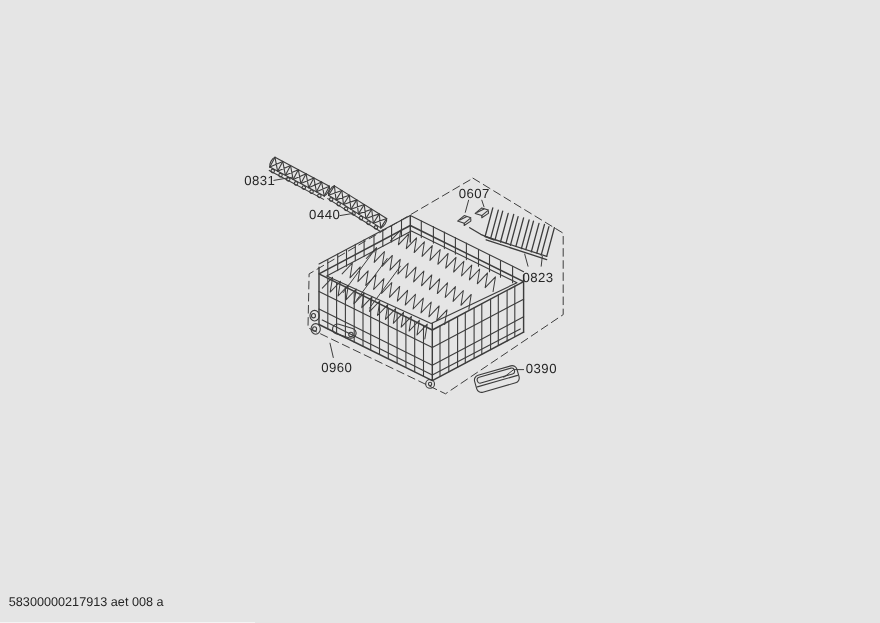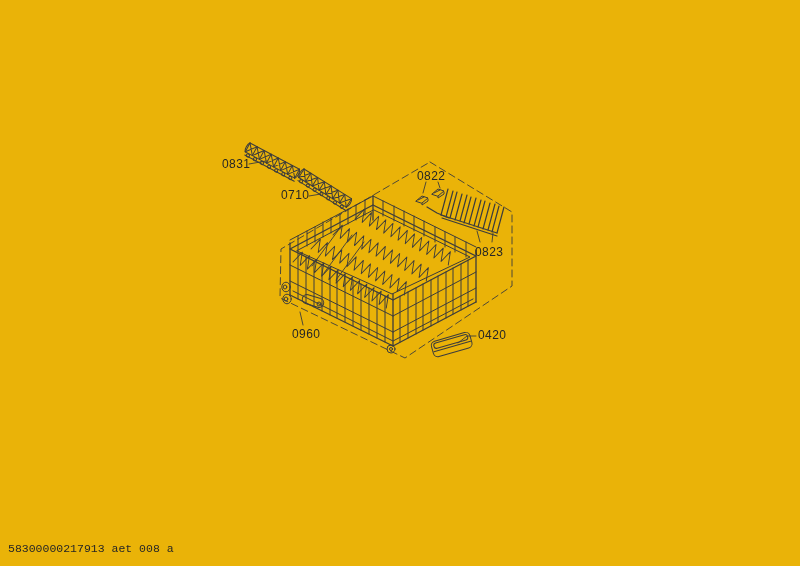--- a/index.html
+++ b/index.html
@@ -1,39 +1,38 @@
 <!DOCTYPE html>
 <html><head>
 <meta charset="utf-8">
 <style>
   html,body{margin:0;padding:0;background:#fff;}
   .canvas{
     position:relative;
     width:800px;height:566px;
-    background:#eab308;
+    background:#e5e5e5;
     font-family:"Liberation Sans", sans-serif;
     overflow:hidden;
   }
   .canvas svg{position:absolute;left:0;top:0;}
   .part-label{
     position:absolute;
     font-size:12px;
     letter-spacing:0.4px;
     color:#262626;
     white-space:nowrap;
     line-height:1;
   }
   .doc-number{
     position:absolute;
     left:8px;top:543px;
     font-size:11.5px;
     color:#262626;
     white-space:nowrap;
     line-height:1;
-    font-family:Liberation Mono, monospace;
   }
 </style>
 </head>
 <body>
 
 <div class="canvas">
 
   <svg width="800" height="566" viewBox="0 0 800 566" fill="none" stroke="#3c3c3c" stroke-width="1" stroke-linecap="round" stroke-linejoin="round">
 
     <defs>
@@ -137,20 +136,20 @@
       <path d="M249 164 L266 161"></path>
       <path d="M309 196 L321 194"></path>
       <path d="M426 182 L423 193 M438 182 L440 188"></path>
       <path d="M480 242 L477 231 M492 242 L493 233"></path>
       <path d="M303 325 L300 312"></path>
       <path d="M476 336 L467 336 L458 343"></path>
     </g>
   </svg>
 
   <span class="part-label" style="left:222px;top:158px">0831</span>
-  <span class="part-label" style="left:281px;top:189px">0710</span>
-  <span class="part-label" style="left:417px;top:170px">0822</span>
+  <span class="part-label" style="left:281px;top:189px">0440</span>
+  <span class="part-label" style="left:417px;top:170px">0607</span>
   <span class="part-label" style="left:475px;top:246px">0823</span>
   <span class="part-label" style="left:292px;top:328px">0960</span>
-  <span class="part-label" style="left:478px;top:329px">0420</span>
+  <span class="part-label" style="left:478px;top:329px">0390</span>
 
   <div class="doc-number">58300000217913 aet 008 a</div>
 </div>
 
 </body></html>

